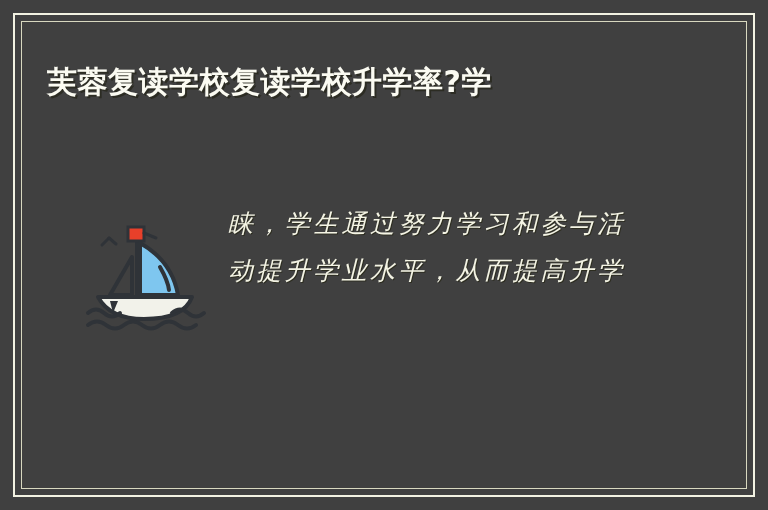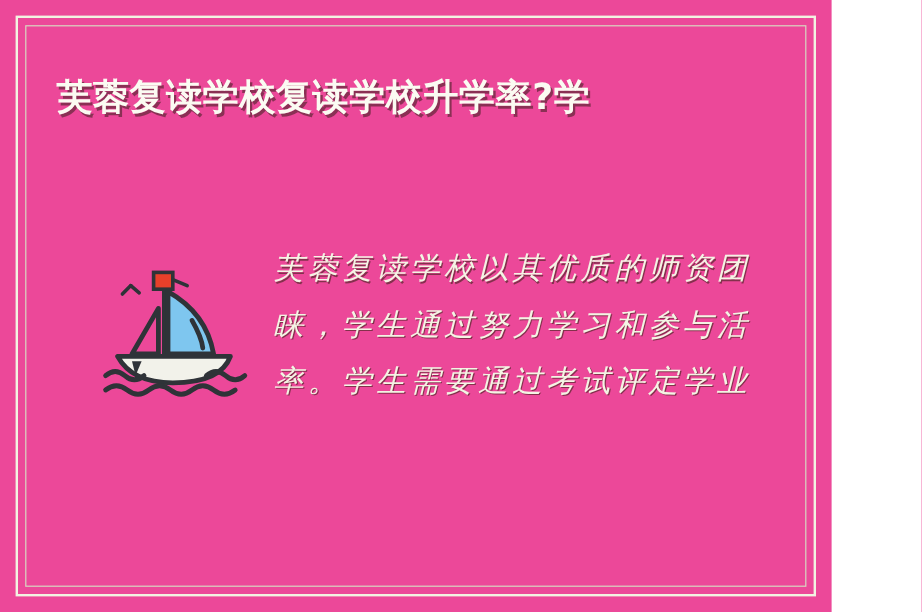--- a/index.html
+++ b/index.html
@@ -8,23 +8,23 @@
   }
   body {
     width: 768px;
     height: 510px;
     overflow: hidden;
     font-family: "Liberation Sans", sans-serif;
   }
 
   #card {
     position: relative;
-    width: 693px;
+    width: 768px;
     height: 510px;
-    background: #ec4899;
+    background: #404040;
     overflow: hidden;
   }
 
   
   .frame-outer {
     position: absolute;
     left: 13px;
     top: 13px;
     right: 13px;
     bottom: 13px;
@@ -122,18 +122,17 @@
 
       <g fill="none" stroke="#2f3338" stroke-width="4" stroke-linecap="round">
         <path d="M8,108 q8,-7 16,0 t16,0"></path>
         <path d="M92,108 q8,-7 16,0 t16,0"></path>
         <path d="M8,120 q9,-7 18,0 t18,0 t18,0 t18,0 t18,0 t18,0"></path>
       </g>
     </svg>
   </div>
 
   <div id="body-block">
-    <div class="body-line">芙蓉复读学校以其优质的师资团</div>
     <div class="body-line">睐，学生通过努力学习和参与活</div>
-    <div class="body-line">率。学生需要通过考试评定学业</div>
+    <div class="body-line">动提升学业水平，从而提高升学</div>
   </div>
 
 </div>
 
 </body></html>

